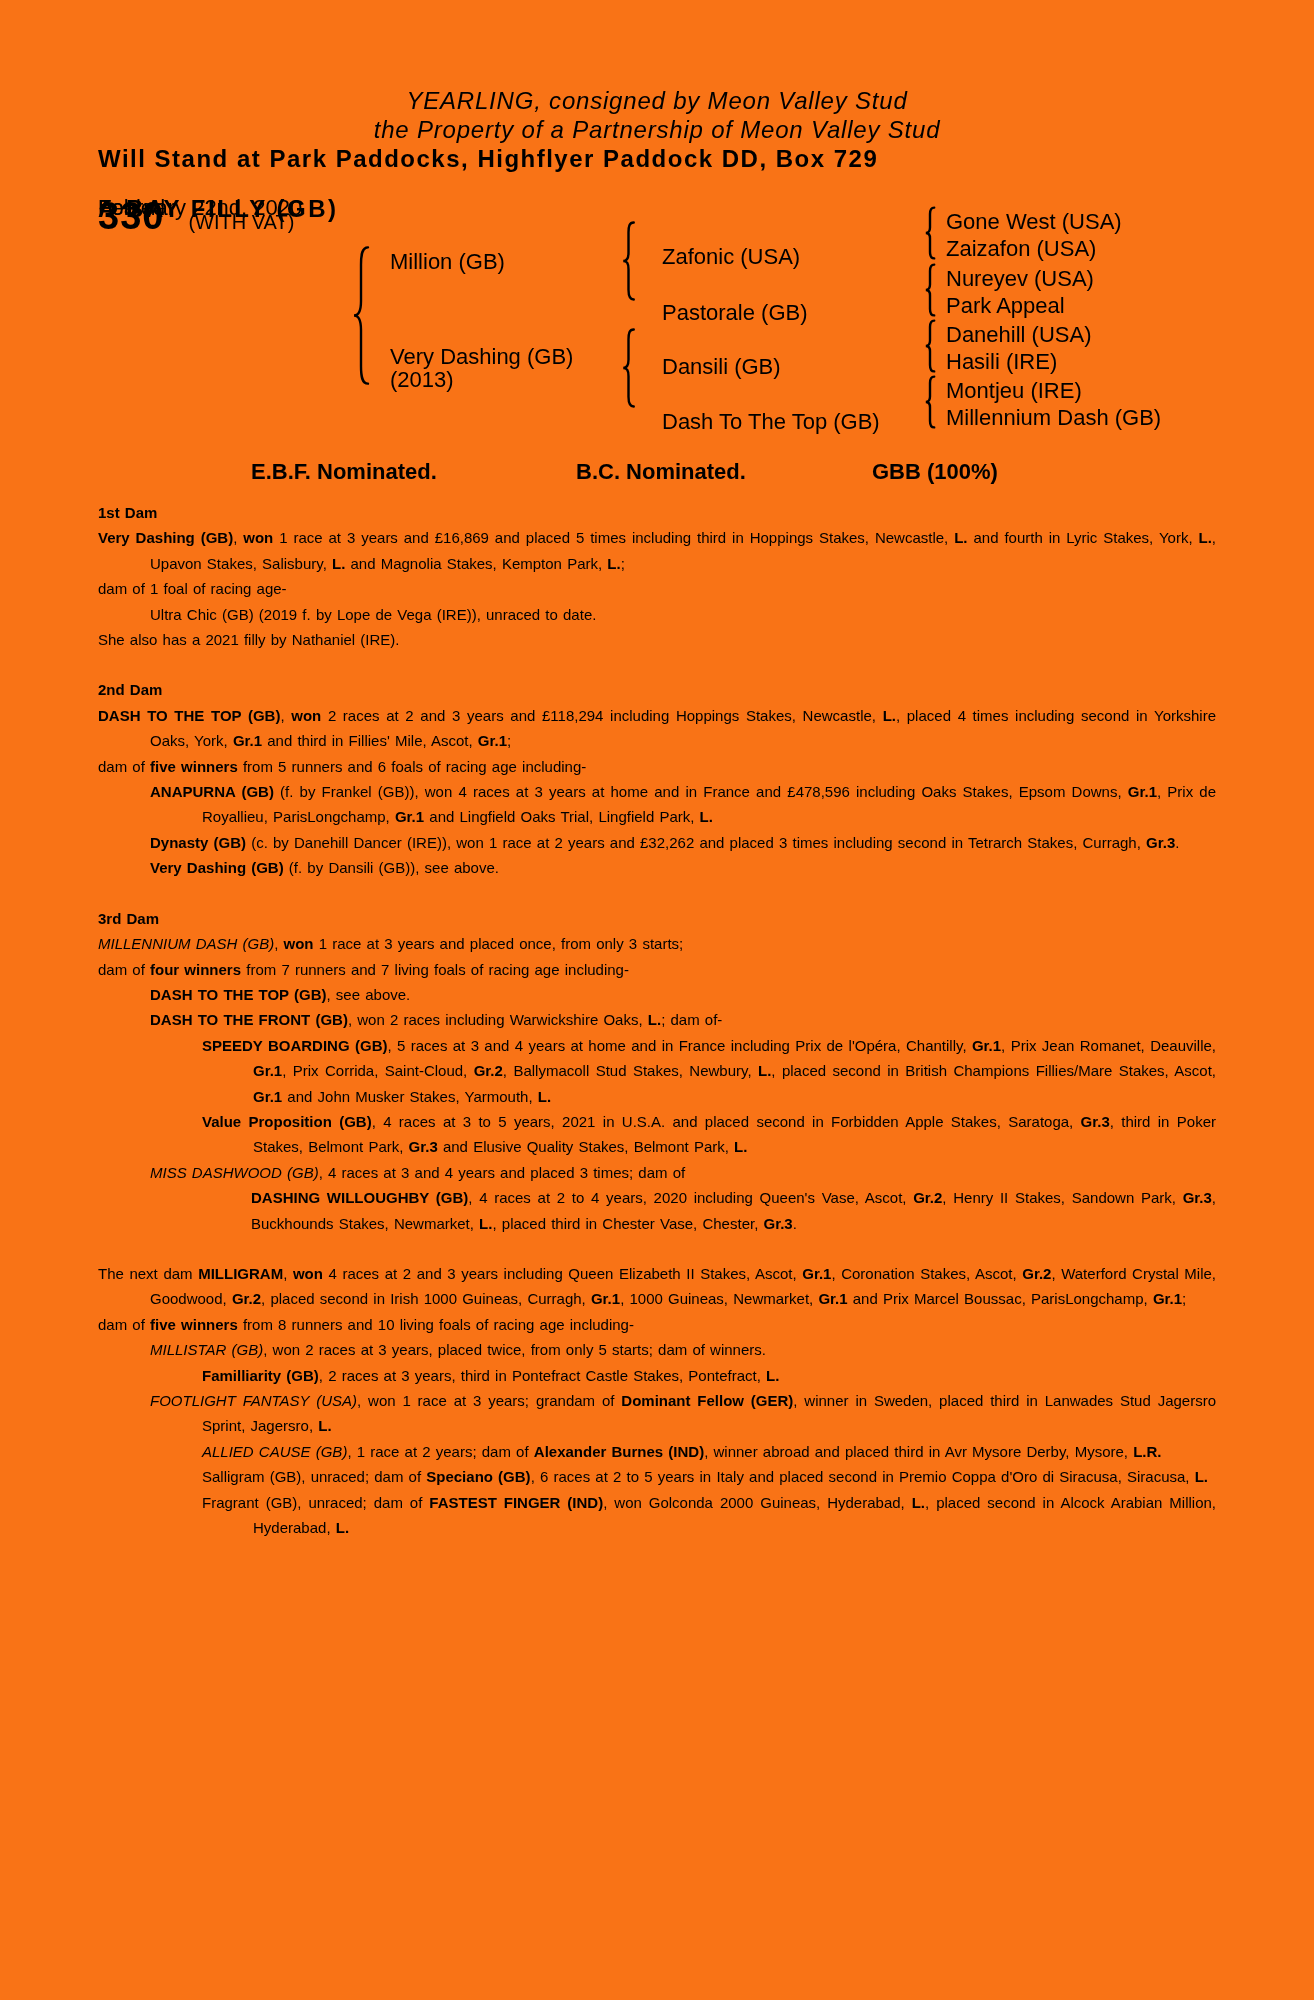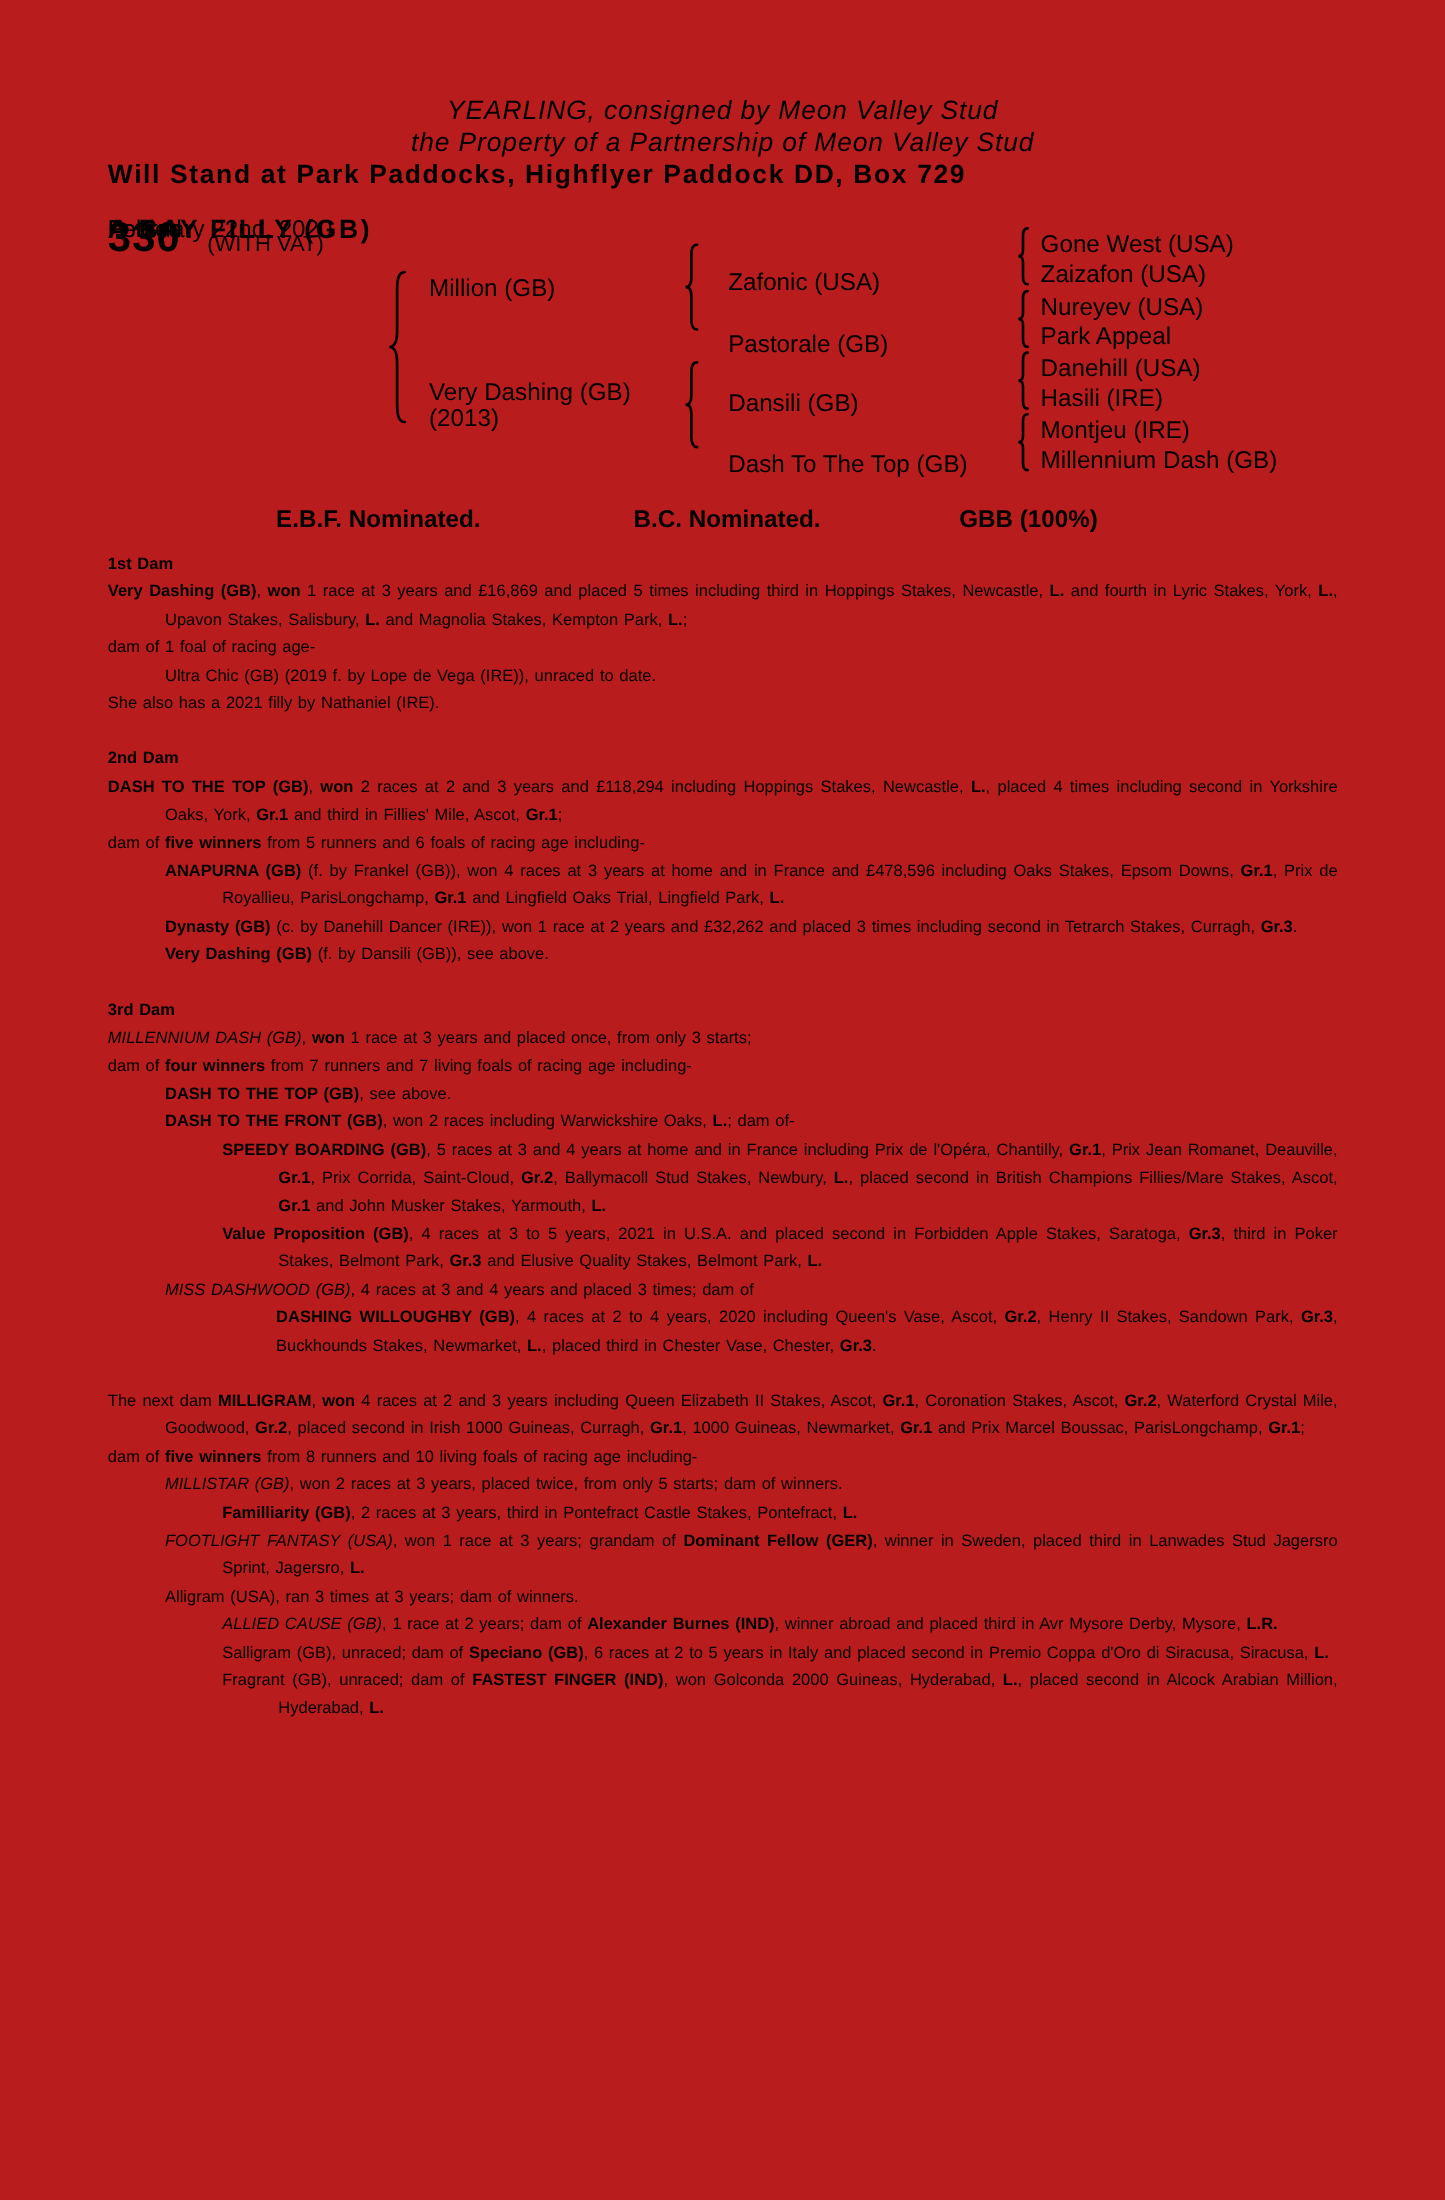--- a/index.html
+++ b/index.html
@@ -1,18 +1,18 @@
 <!DOCTYPE html>
 <html><head>
 <meta charset="utf-8">
 <title>Lot 330</title>
 <style>
   html,body{margin:0;padding:0;background:#888;}
   .page{
-    width:1314px;height:2000px;background:#b91c1c;color:#000;
+    width:1314px;height:2000px;background:#f97316;color:#000;
     position:relative;margin:0 auto;overflow:hidden;
     font-family:"Liberation Sans","DejaVu Sans",sans-serif;
   }
   .content{position:absolute;left:98px;top:0;width:1118px;}
 
   
   .header{padding-top:86px;}
   .consignor-line{font-style:italic;font-size:24px;line-height:29px;text-align:center;letter-spacing:0.8px;}
   .stand-line{font-weight:bold;font-size:24px;line-height:29px;text-align:left;letter-spacing:1.5px;}
 
@@ -159,21 +159,20 @@
         <p class="lvl1"><span class="i">MISS DASHWOOD (GB)</span><span>, 4 races at 3 and 4 years and placed 3 times; dam of</span></p>
         <p class="lvl3"><span class="b">DASHING WILLOUGHBY (GB)</span><span>, 4 races at 2 to 4 years, 2020 including Queen's Vase, Ascot, </span><span class="b">Gr.2</span><span>, Henry II Stakes, Sandown Park, </span><span class="b">Gr.3</span><span>, Buckhounds Stakes, Newmarket, </span><span class="b">L.</span><span>, placed third in Chester Vase, Chester, </span><span class="b">Gr.3</span><span>.</span></p>
       </div>
 
       <div class="section">
         <p class="lvl0"><span>The next dam </span><span class="b">MILLIGRAM</span><span>, </span><span class="b">won</span><span> 4 races at 2 and 3 years including Queen Elizabeth II Stakes, Ascot, </span><span class="b">Gr.1</span><span>, Coronation Stakes, Ascot, </span><span class="b">Gr.2</span><span>, Waterford Crystal Mile, Goodwood, </span><span class="b">Gr.2</span><span>, placed second in Irish 1000 Guineas, Curragh, </span><span class="b">Gr.1</span><span>, 1000 Guineas, Newmarket, </span><span class="b">Gr.1</span><span> and Prix Marcel Boussac, ParisLongchamp, </span><span class="b">Gr.1</span><span>;</span></p>
         <p class="lvl0"><span>dam of </span><span class="b">five winners</span><span> from 8 runners and 10 living foals of racing age including-</span></p>
         <p class="lvl1"><span class="i">MILLISTAR (GB)</span><span>, won 2 races at 3 years, placed twice, from only 5 starts; dam of winners.</span></p>
         <p class="lvl2"><span class="b">Familliarity (GB)</span><span>, 2 races at 3 years, third in Pontefract Castle Stakes, Pontefract, </span><span class="b">L.</span></p>
         <p class="lvl1"><span class="i">FOOTLIGHT FANTASY (USA)</span><span>, won 1 race at 3 years; grandam of </span><span class="b">Dominant Fellow (GER)</span><span>, winner in Sweden, placed third in Lanwades Stud Jagersro Sprint, Jagersro, </span><span class="b">L.</span></p>
-        <p class="lvl1"><span>Alligram (USA), ran 3 times at 3 years; dam of winners.</span></p>
         <p class="lvl2"><span class="i">ALLIED CAUSE (GB)</span><span>, 1 race at 2 years; dam of </span><span class="b">Alexander Burnes (IND)</span><span>, winner abroad and placed third in Avr Mysore Derby, Mysore, </span><span class="b">L.R.</span></p>
         <p class="lvl2"><span>Salligram (GB), unraced; dam of </span><span class="b">Speciano (GB)</span><span>, 6 races at 2 to 5 years in Italy and placed second in Premio Coppa d'Oro di Siracusa, Siracusa, </span><span class="b">L.</span></p>
         <p class="lvl2"><span>Fragrant (GB), unraced; dam of </span><span class="b">FASTEST FINGER (IND)</span><span>, won Golconda 2000 Guineas, Hyderabad, </span><span class="b">L.</span><span>, placed second in Alcock Arabian Million, Hyderabad, </span><span class="b">L.</span></p>
       </div>
 
     </div>
   </div>
 </div>
 
 </body></html>

